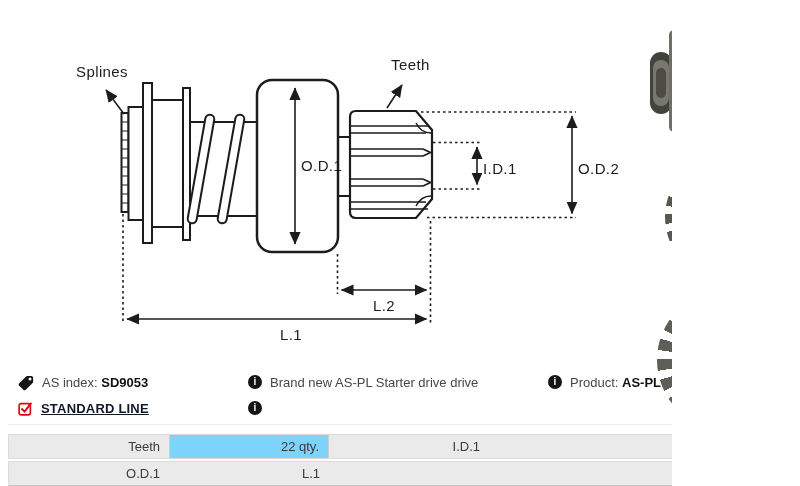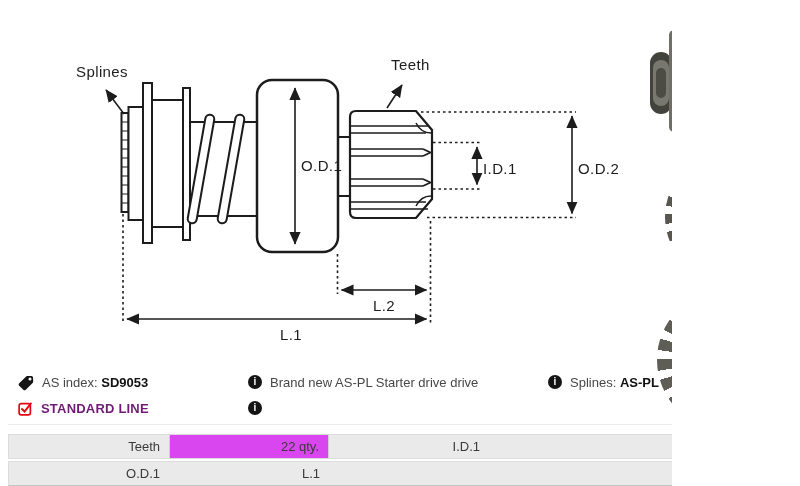--- a/index.html
+++ b/index.html
@@ -32,21 +32,21 @@
   #gearC .borering{left:44px;top:44px;width:52px;height:52px;background:#cdc2ab;
     box-shadow:inset 2px 2px 4px #a3977b;}
   #gearC .bore{left:53px;top:53px;width:34px;height:34px;background:#f5f4f0;}
   #gearC .keyway{left:47px;top:84px;width:9px;height:9px;border-radius:2px;
     background:#33332d;transform:rotate(35deg);}
 
   
   .inforow{position:absolute;display:flex;align-items:flex-start;gap:8px;height:18px;
            font-size:13px;color:#474747;white-space:nowrap;}
   .inforow b{color:#111;}
-  .red{color:#701a75;font-weight:bold;letter-spacing:.2px;}
+  .red{color:#0f172a;font-weight:bold;letter-spacing:.2px;text-decoration:underline;}
   .ico-info{display:inline-flex;align-items:center;justify-content:center;flex:0 0 auto;
     width:14px;height:14px;border-radius:50%;background:#141414;color:#fff;
     font-size:10px;font-weight:800;line-height:1;}
   .sep{position:absolute;left:8px;top:424px;width:784px;height:1px;background:#ececec;}
 
   
   .logo{position:absolute;left:588px;top:390px;width:76px;text-align:center;}
   .logo-top{display:flex;align-items:flex-end;justify-content:center;height:22px;}
   .logo-as{font-style:italic;font-weight:900;font-size:23px;line-height:20px;
            color:#e30613;letter-spacing:-1.5px;}
@@ -55,21 +55,21 @@
     transform:skewX(-18deg);}
   .logo-tag{font-size:4.6px;color:#979797;margin-top:1px;letter-spacing:.2px;}
 
   
   .spec{position:absolute;left:8px;top:434px;width:784px;}
   .trow{display:grid;grid-template-columns:160px 160px 160px 160px 1fr;height:25px;
         margin-bottom:2px;background:#eaeaea;border:1px solid #dcdcdc;box-sizing:border-box;}
   .trow:last-child{border-bottom:2px solid #c6c6c6;height:26px;}
   .trow>div{display:flex;align-items:center;justify-content:flex-end;
         padding-right:9px;font-size:13px;color:#3a3a3a;box-sizing:border-box;}
-  .tv{background:#d946ef;border-left:1px solid #cfcfcf;border-right:1px solid #cfcfcf;color:#2e2e2e;text-align:right;}
+  .tv{background:#7dd3fc;border-left:1px solid #cfcfcf;border-right:1px solid #cfcfcf;color:#2e2e2e;text-align:right;}
   .tf{padding:0;}
 </style>
 </head>
 <body>
 
 <div class="stage">
 
   <svg class="drawing" width="660" height="370" viewBox="0 0 660 370">
     <defs>
       <marker id="ah" markerWidth="9" markerHeight="8" refX="7.5" refY="3.5" orient="auto-start-reverse">
@@ -179,21 +179,21 @@
     <span class="ico-info">
         <span>i</span>
       </span>
   </div>
 
   <div class="inforow" style="left:548px;top:375px;">
     <span class="ico-info">
         <span>i</span>
       </span>
     <span>
-      <span>Splines:</span> <b>AS-PL</b>
+      <span>Product:</span> <b>AS-PL</b>
     </span>
   </div>
 
 
   <div class="sep"></div>
 
   <div class="spec">
     <div class="trow">
       <div class="tl">Teeth</div>
       <div class="tv">22 qty.</div>

